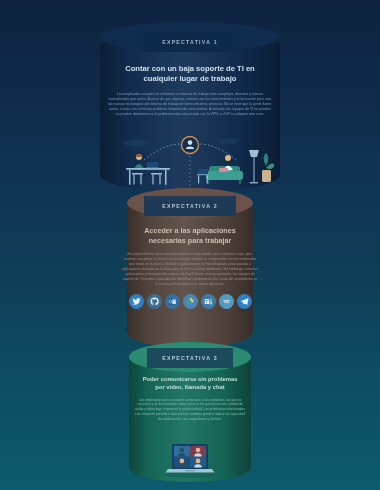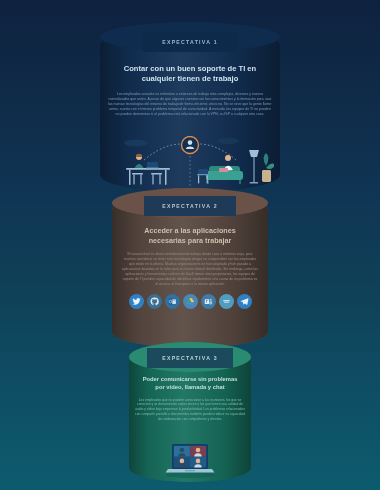--- a/index.html
+++ b/index.html
@@ -41,21 +41,21 @@
     border-radius: 50%;
     pointer-events: none;
   }
 
   
   #band1 { top: 22px; width: 180px; height: 170px; }
   #band1 .body { background: #123055; }
   #band1 .rim  { background: #0f2c4e; }
 
   
-  #band2 { top: 188px; width: 156px; height: 160px; }
+  #band2 { top: 188px; width: 126px; height: 160px; }
   #band2 .body { background: #5a4a42; }
   #band2 .rim  { background: #6b5248; }
 
   
   #band3 { top: 342px; width: 122px; height: 140px; }
   #band3 .body { background: #17705f; }
   #band3 .rim  { background: #2a8a72; }
 
   
   .tab {
@@ -147,21 +147,21 @@
     <div class="body">
       <div class="shade"></div>
     </div>
     <div class="rim"></div>
 
     <div class="tab">
       <div class="tab-label">EXPECTATIVA 1</div>
     </div>
 
     <div class="content">
-      <div class="heading">Contar con un buen soporte de TI en cualquier tienen de trabajo</div>
+      <div class="heading">Contar con un baja soporte de TI en cualquier lugar de trabajo</div>
       <div class="paragraph">Los empleados actuales se enfrentan a entornos de trabajo más complejos, diversos y nuevos normalizados que antes. A pesar de que algunos cuentan con los conocimientos y la formación para usar las nuevas tecnologías del entorno de trabajo de forma eficiente, otros no. No se sirve que la gente llame: antes, cuesta con el mismo problema temporal de conectividad. A menudo, los equipos de TI no pueden no pueden determinar si el problema está relacionado con la VPN, su ISP o cualquier otra cosa.</div>
     </div>
 
     <svg class="illus1" width="168" height="54" viewBox="0 0 168 54">
 
       <ellipse cx="30" cy="7" rx="12" ry="3.4" fill="#1b4064" opacity=".65"></ellipse>
       <ellipse cx="122" cy="5" rx="11" ry="3.2" fill="#1b4064" opacity=".5"></ellipse>
 
       <path d="M38 24 Q 62 4 84 9" stroke="#7fa8c6" stroke-width="1" fill="none" stroke-dasharray="1.6 2.2" opacity=".85"></path>
       <path d="M130 24 Q 106 4 84 9" stroke="#7fa8c6" stroke-width="1" fill="none" stroke-dasharray="1.6 2.2" opacity=".85"></path>

